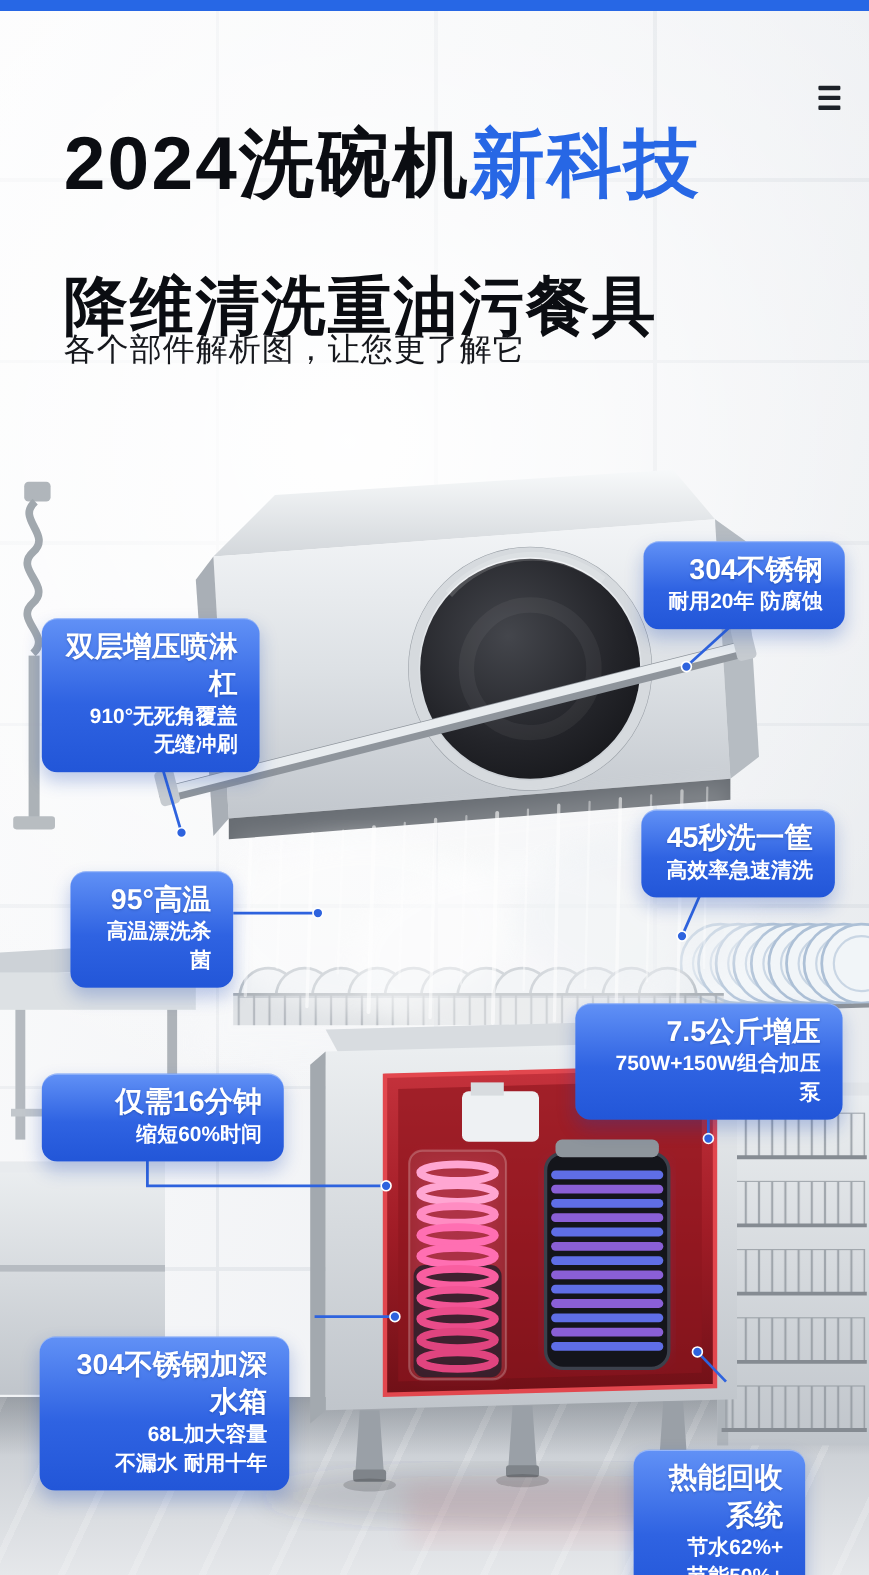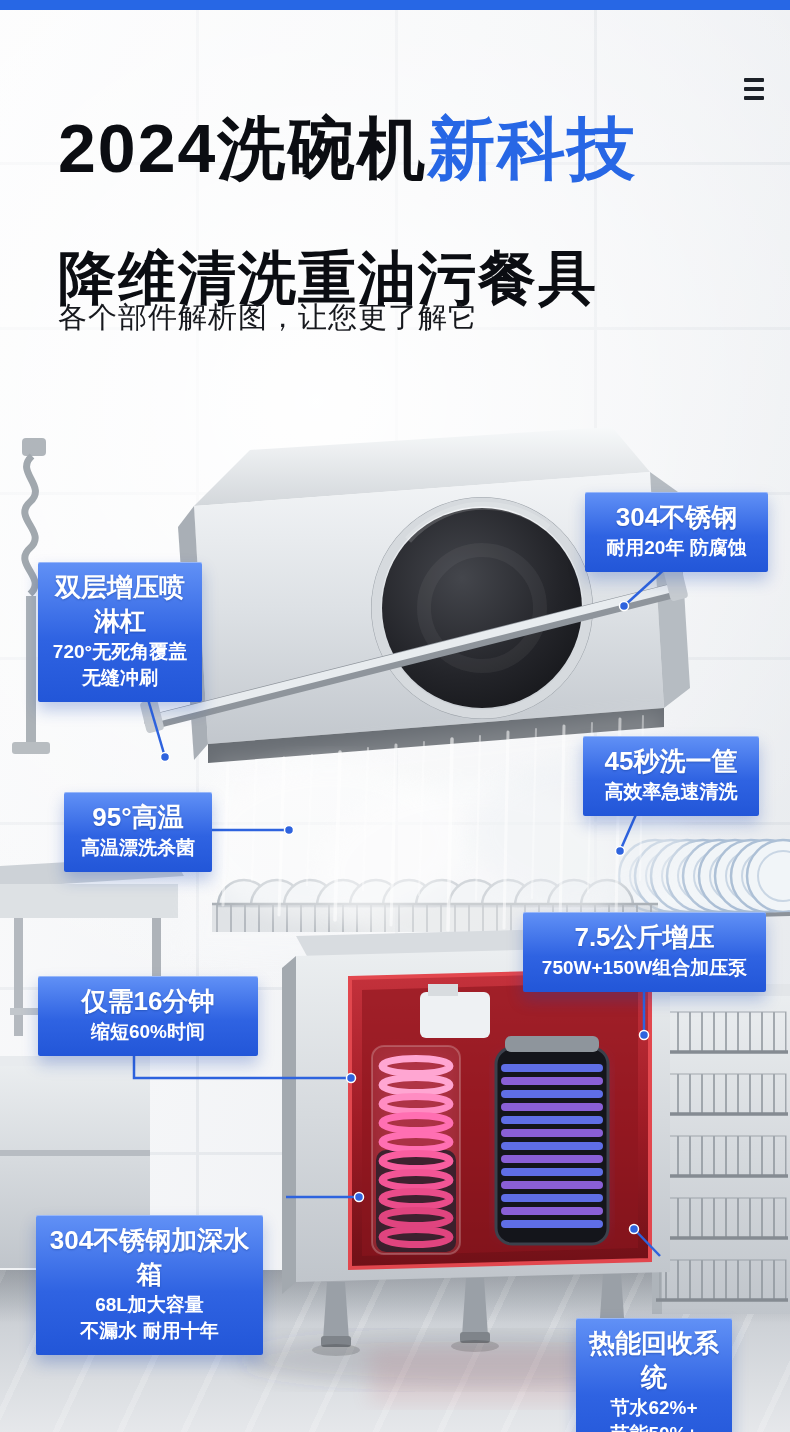--- a/index.html
+++ b/index.html
@@ -21,28 +21,28 @@
   .subtitle{position:absolute;left:58px;top:192px;font-size:58px;font-weight:900;letter-spacing:2px;color:#0b0d12;z-index:5;white-space:nowrap;margin-top:48px;}
   .tagline{position:absolute;left:58px;top:298px;font-size:29px;font-weight:500;letter-spacing:1px;color:#16181d;z-index:5;white-space:nowrap;}
   .floor{position:absolute;left:0;top:1268px;width:100%;height:164px;z-index:0;
     background:linear-gradient(180deg,#b3b8be 0,#ced2d7 34%,#e6e8eb 100%);
     border-top:2px solid #f1f3f5;}
   .floor::before{content:"";position:absolute;inset:0;
     background:repeating-linear-gradient(115deg, rgba(255,255,255,.4) 0 6px, transparent 6px 58px);opacity:.45;}
   .floor::after{content:"";position:absolute;inset:0;
     background:linear-gradient(180deg, rgba(88,94,102,.28), transparent 32%);}
   .scene{position:absolute;left:0;top:0;width:790px;height:1432px;z-index:1;pointer-events:none;}
-  .callout{position:absolute;z-index:3;box-sizing:border-box;border-radius:2px;text-align:center;color:#fff;
-    padding:9px 6px 11px;
+  .callout{position:absolute;z-index:3;box-sizing:border-box;border-radius:14px;text-align:right;color:#fff;
+    padding:9px 20px 11px;
     background:linear-gradient(180deg,#6191F6 0%,#2f63e2 55%,#2256D8 100%);
     box-shadow:0 8px 16px rgba(23,70,180,.28), inset 0 1px 0 rgba(255,255,255,.35);}
   .co-title{font-size:26px;font-weight:800;line-height:1.3;text-shadow:0 1px 2px rgba(0,40,120,.35);}
   .co-line{font-size:19px;font-weight:700;line-height:1.38;}
   .pos-steel{left:585px;top:492px;width:183px;}
-  .pos-spray{left:38px;top:562px;width:164px;}
+  .pos-spray{left:38px;top:562px;width:198px;}
   .pos-speed{left:583px;top:712px;width:176px;margin-top:24px;}
   .pos-temp{left:64px;top:792px;width:148px;}
   .pos-time{left:38px;top:976px;width:220px;}
   .pos-pressure{left:523px;top:912px;width:243px;}
   .pos-tank{left:36px;top:1215px;width:227px;}
   .pos-recovery{left:576px;top:1318px;width:156px;}
 </style>
 </head>
 <body>
 
@@ -306,21 +306,21 @@
   <div class="title"><span>2024洗碗机</span><span class="accent">新科技</span></div>
   <div class="subtitle">降维清洗重油污餐具</div>
   <div class="tagline">各个部件解析图，让您更了解它</div>
 
   <div class="callout pos-steel">
     <div class="co-title">304不锈钢</div>
     <div class="co-line">耐用20年 防腐蚀</div>
   </div>
   <div class="callout pos-spray">
     <div class="co-title">双层增压喷淋杠</div>
-    <div class="co-line">720°无死角覆盖</div>
+    <div class="co-line">910°无死角覆盖</div>
     <div class="co-line">无缝冲刷</div>
   </div>
   <div class="callout pos-speed">
     <div class="co-title">45秒洗一筐</div>
     <div class="co-line">高效率急速清洗</div>
   </div>
   <div class="callout pos-temp">
     <div class="co-title">95°高温</div>
     <div class="co-line">高温漂洗杀菌</div>
   </div>

